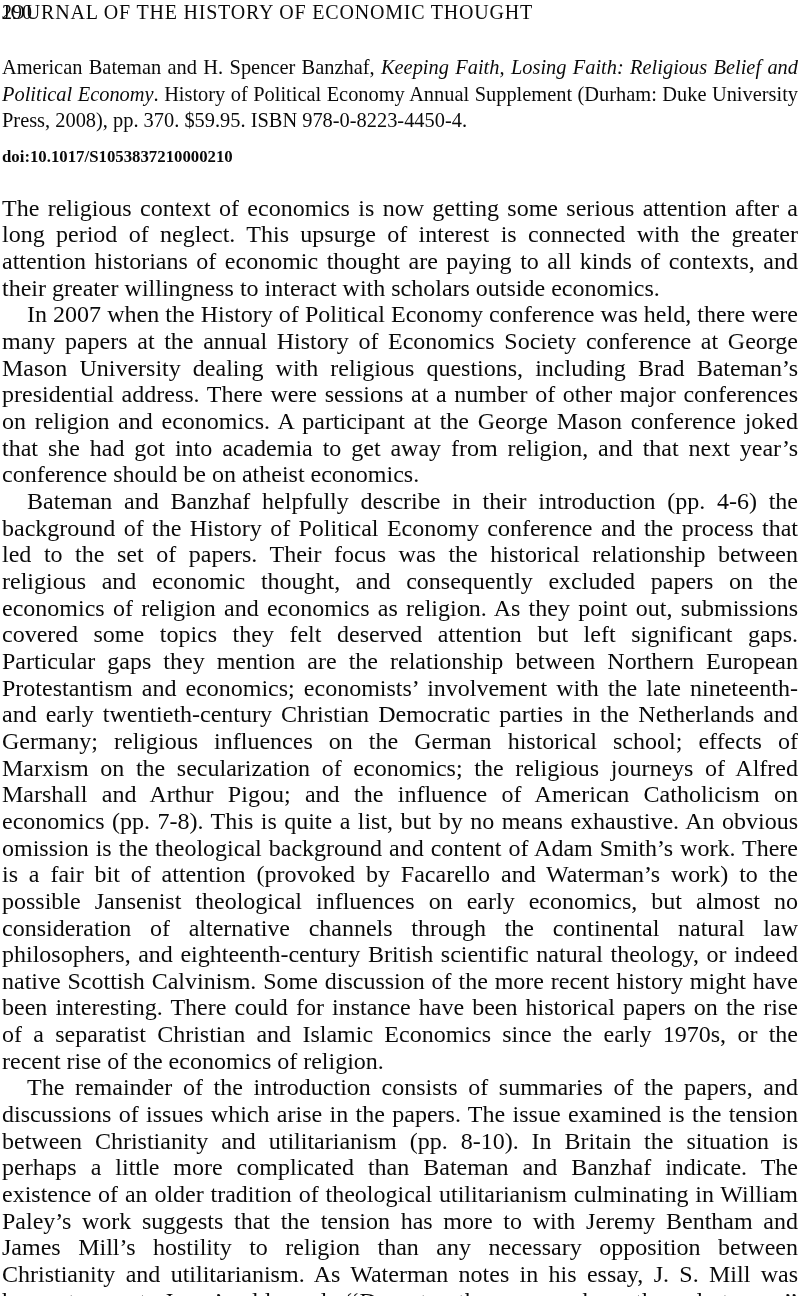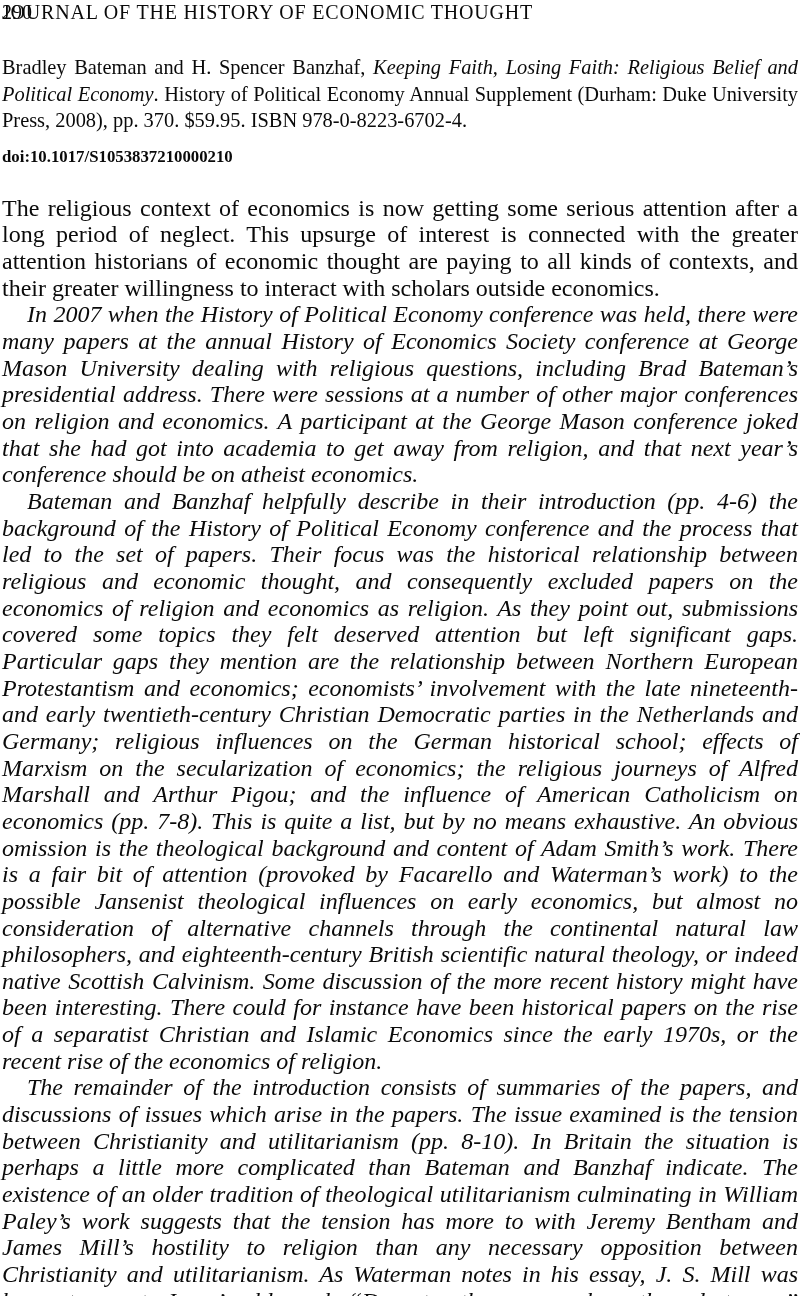--- a/index.html
+++ b/index.html
@@ -59,35 +59,34 @@
     font-size: 24px;
     line-height: 26.65px;
     text-align: justify;
   }
   .review-body p {
     margin: 0;
     padding: 0;
   }
   .review-body p.indented {
     text-indent: 25px;
-    font-style: italic;
   }
 </style>
 </head>
 <body>
 
 <div class="page">
 
   <div class="running-header">
     <span class="page-number">290</span>
     <span class="journal-title">JOURNAL OF THE HISTORY OF ECONOMIC THOUGHT</span>
   </div>
 
   <div class="citation-block">
-    <span>Bradley Bateman and H. Spencer Banzhaf, </span><span class="book-title">Keeping Faith, Losing Faith: Religious Belief and Political Economy</span><span>. History of Political Economy Annual Supplement (Durham: Duke University Press, 2008), pp. 370. $59.95. ISBN 978-0-8223-6702-4.</span>
+    <span>American Bateman and H. Spencer Banzhaf, </span><span class="book-title">Keeping Faith, Losing Faith: Religious Belief and Political Economy</span><span>. History of Political Economy Annual Supplement (Durham: Duke University Press, 2008), pp. 370. $59.95. ISBN 978-0-8223-4450-4.</span>
   </div>
 
   <div class="doi-line">doi:10.1017/S1053837210000210</div>
 
   <div class="review-body">
     <p>The religious context of economics is now getting some serious attention after a long period of neglect. This upsurge of interest is connected with the greater attention historians of economic thought are paying to all kinds of contexts, and their greater willingness to interact with scholars outside economics.</p>
     <p class="indented">In 2007 when the History of Political Economy conference was held, there were many papers at the annual History of Economics Society conference at George Mason University dealing with religious questions, including Brad Bateman’s presidential address. There were sessions at a number of other major conferences on religion and economics. A participant at the George Mason conference joked that she had got into academia to get away from religion, and that next year’s conference should be on atheist economics.</p>
     <p class="indented">Bateman and Banzhaf helpfully describe in their introduction (pp. 4-6) the background of the History of Political Economy conference and the process that led to the set of papers. Their focus was the historical relationship between religious and economic thought, and consequently excluded papers on the economics of religion and economics as religion. As they point out, submissions covered some topics they felt deserved attention but left significant gaps. Particular gaps they mention are the relationship between Northern European Protestantism and economics; economists’ involvement with the late nineteenth- and early twentieth-century Christian Democratic parties in the Netherlands and Germany; religious influences on the German historical school; effects of Marxism on the secularization of economics; the religious journeys of Alfred Marshall and Arthur Pigou; and the influence of American Catholicism on economics (pp. 7-8). This is quite a list, but by no means exhaustive. An obvious omission is the theological background and content of Adam Smith’s work. There is a fair bit of attention (provoked by Facarello and Waterman’s work) to the possible Jansenist theological influences on early economics, but almost no consideration of alternative channels through the continental natural law philosophers, and eighteenth-century British scientific natural theology, or indeed native Scottish Calvinism. Some discussion of the more recent history might have been interesting. There could for instance have been historical papers on the rise of a separatist Christian and Islamic Economics since the early 1970s, or the recent rise of the economics of religion.</p>
     <p class="indented">The remainder of the introduction consists of summaries of the papers, and discussions of issues which arise in the papers. The issue examined is the tension between Christianity and utilitarianism (pp. 8-10). In Britain the situation is perhaps a little more complicated than Bateman and Banzhaf indicate. The existence of an older tradition of theological utilitarianism culminating in William Paley’s work suggests that the tension has more to with Jeremy Bentham and James Mill’s hostility to religion than any necessary opposition between Christianity and utilitarianism. As Waterman notes in his essay, J. S. Mill was happy to equate Jesus’ golden rule ‘‘Do unto others as you have them do to you’’ with utilitarianism. In Catholic Europe, as Bateman and Banzhaf point out, the association of the utilitarians with forces opposed to the ancient regime and the traditional natural law casuistry of the Church</p>
   </div>

